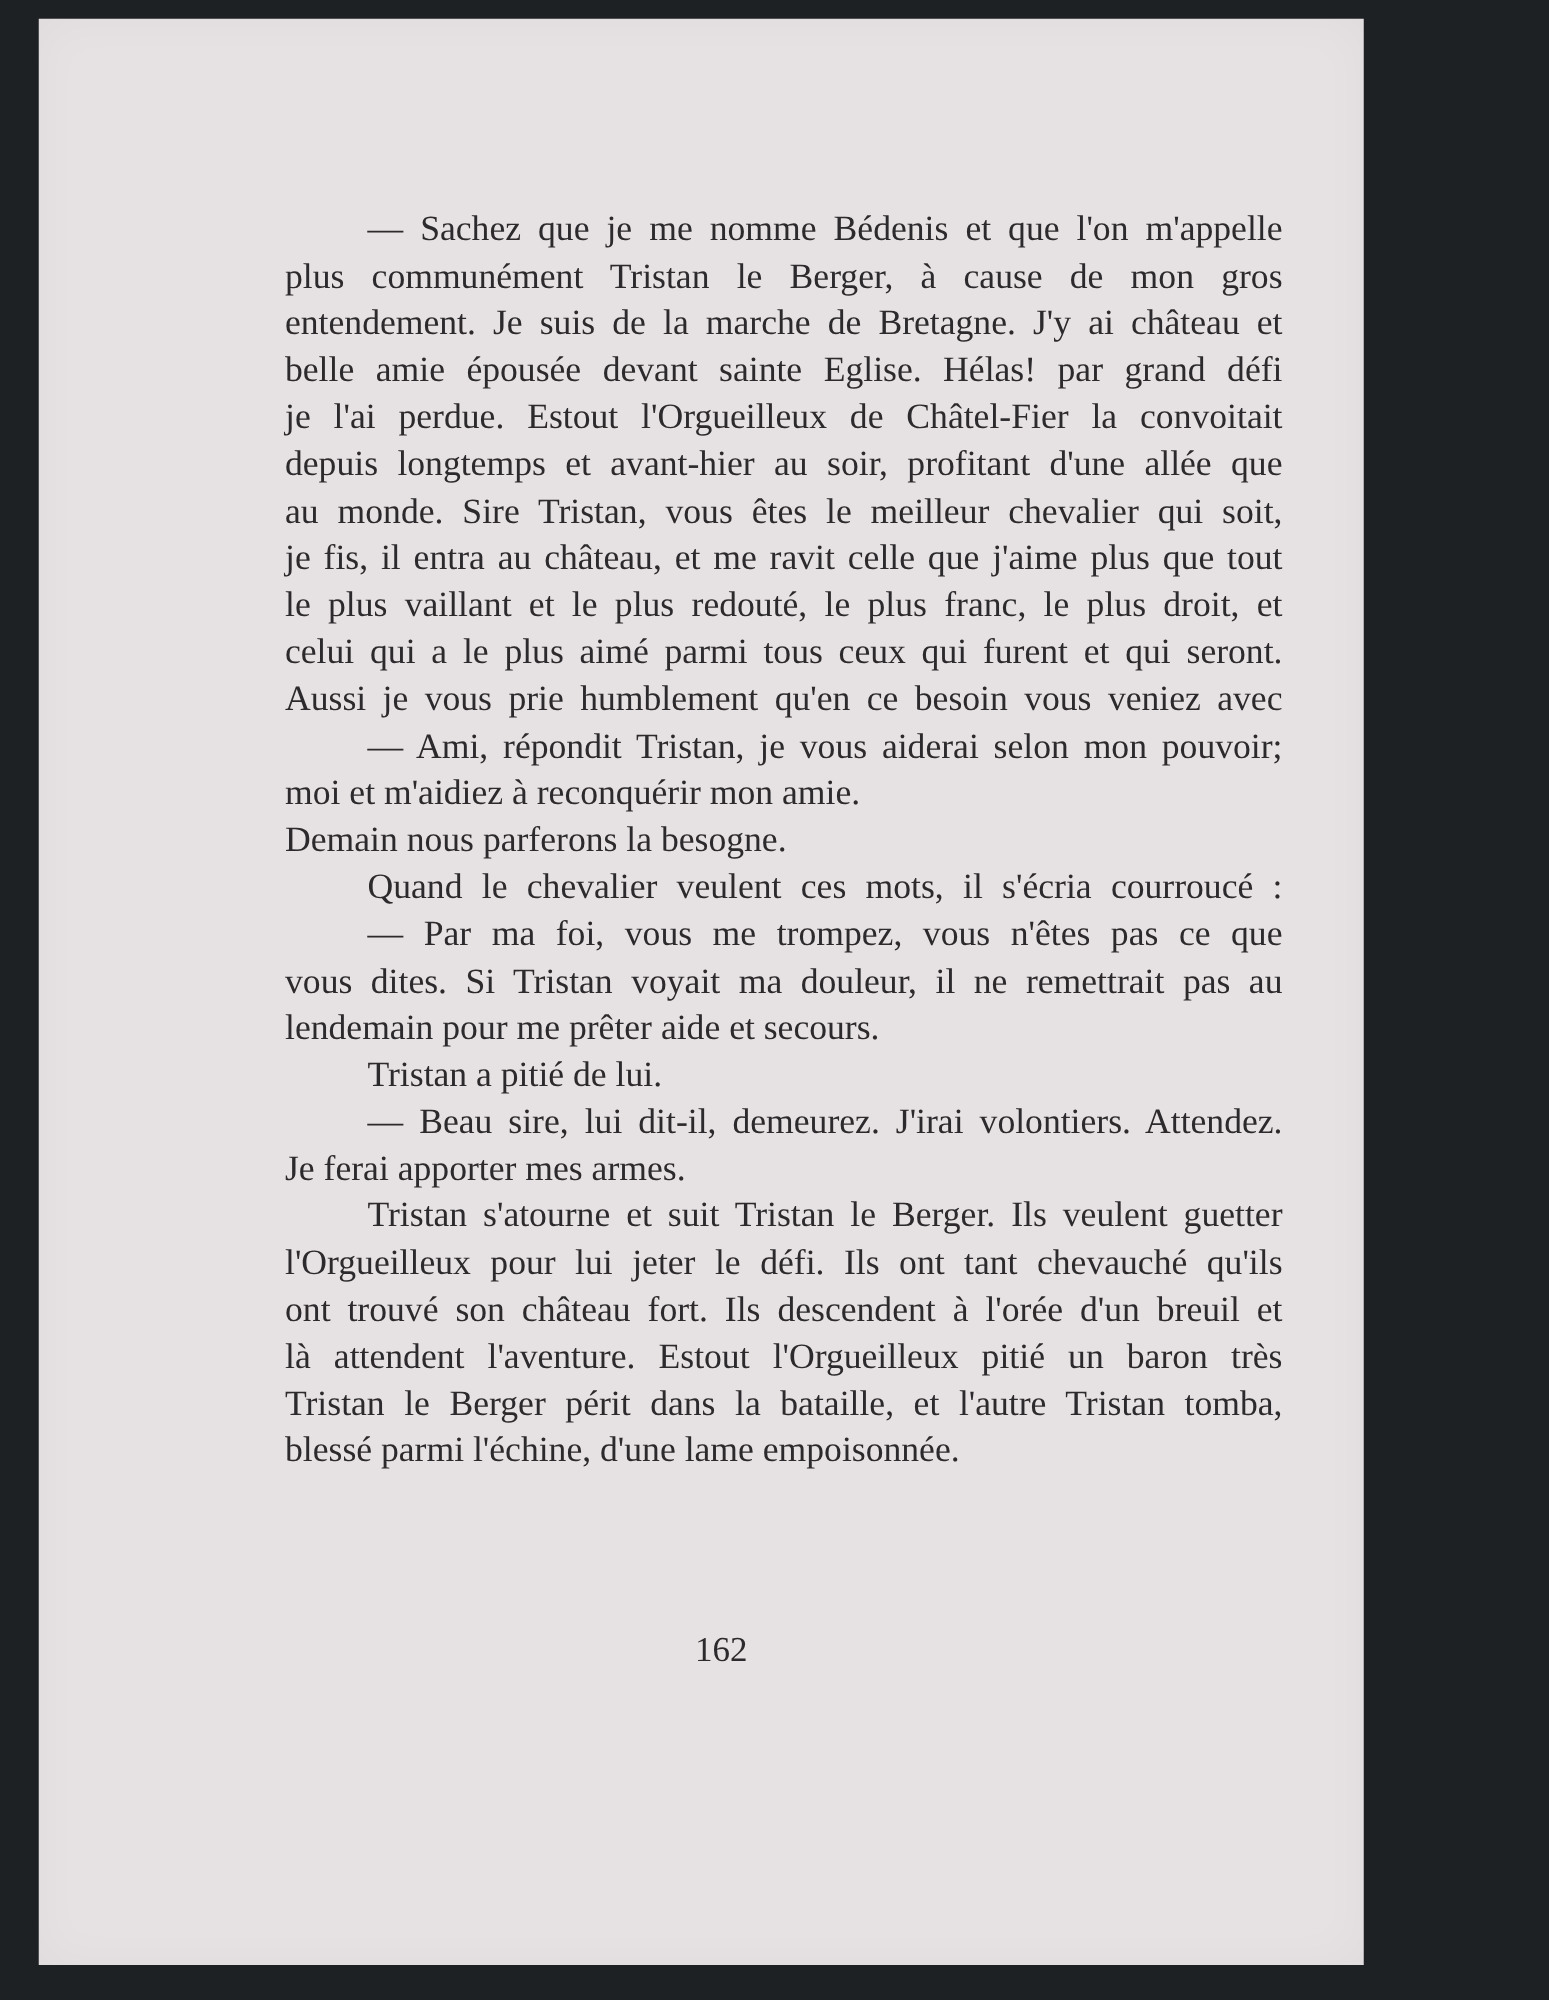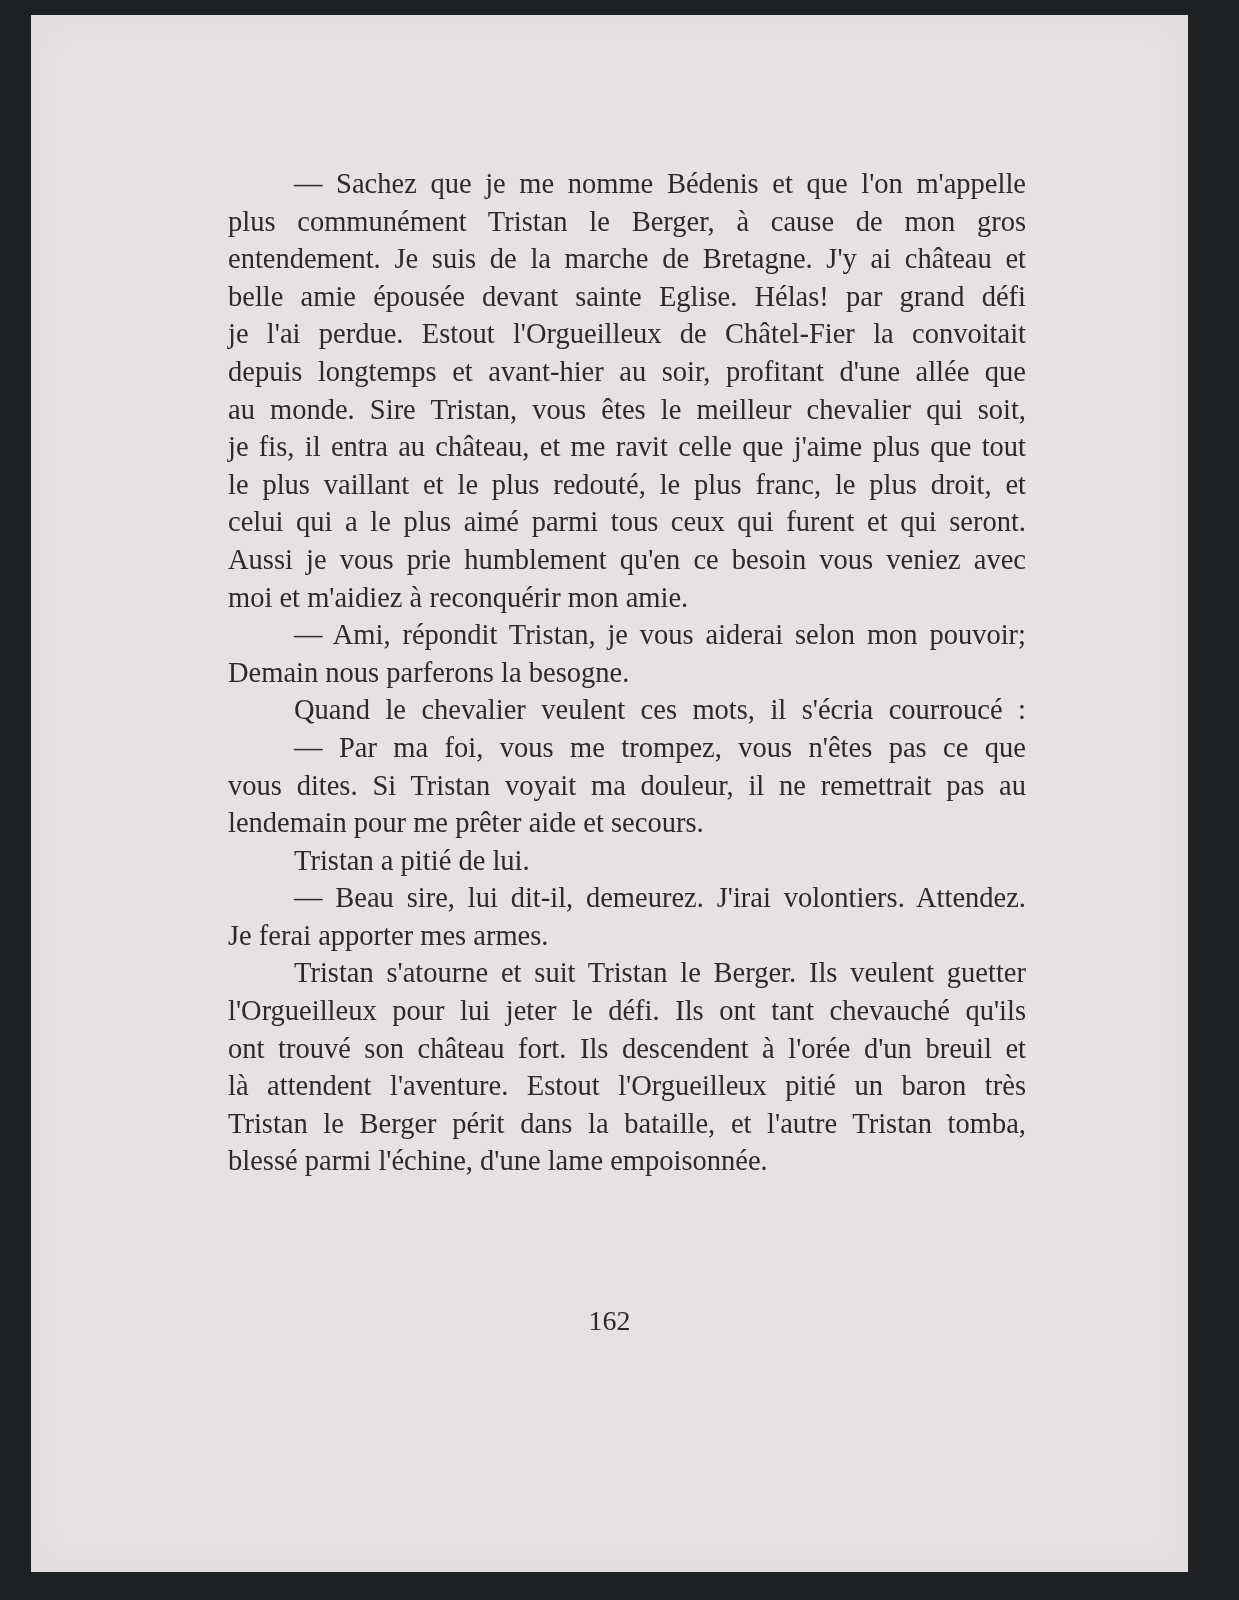--- a/index.html
+++ b/index.html
@@ -10,21 +10,21 @@
     width: 1239px;
     height: 1600px;
     background: #1d2124;
     position: relative;
     overflow: hidden;
   }
   .page {
     position: absolute;
     left: 31px;
     top: 15px;
-    width: 1157px;
+    width: 1060px;
     height: 1557px;
     background: #e6e1e2;
     box-shadow: inset 0 0 40px rgba(0,0,0,0.03);
   }
   .text-block {
     position: absolute;
     left: 197px;
     top: 150px;
     width: 798px;
     font-family: "Liberation Serif", "DejaVu Serif", serif;
@@ -47,40 +47,41 @@
   }
   .page-number {
     position: absolute;
     left: 0;
     width: 100%;
     top: 1290px;
     text-align: center;
     font-family: "Liberation Serif", "DejaVu Serif", serif;
     font-size: 28px;
     color: #2c2a2c;
+    padding-left: 16px;
   }
 </style>
 </head>
 <body>
 
 <div class="page">
   <div class="text-block" id="text-block">
       <span class="line indent">— Sachez que je me nomme Bédenis et que l'on m'appelle</span>
       <span class="line">plus communément Tristan le Berger, à cause de mon gros</span>
       <span class="line">entendement. Je suis de la marche de Bretagne. J'y ai château et</span>
       <span class="line">belle amie épousée devant sainte Eglise. Hélas! par grand défi</span>
       <span class="line">je l'ai perdue. Estout l'Orgueilleux de Châtel-Fier la convoitait</span>
       <span class="line">depuis longtemps et avant-hier au soir, profitant d'une allée que</span>
       <span class="line">au monde. Sire Tristan, vous êtes le meilleur chevalier qui soit,</span>
       <span class="line">je fis, il entra au château, et me ravit celle que j'aime plus que tout</span>
       <span class="line">le plus vaillant et le plus redouté, le plus franc, le plus droit, et</span>
       <span class="line">celui qui a le plus aimé parmi tous ceux qui furent et qui seront.</span>
       <span class="line">Aussi je vous prie humblement qu'en ce besoin vous veniez avec</span>
+      <span class="line indent">— Ami, répondit Tristan, je vous aiderai selon mon pouvoir;</span>
       <span class="line last">moi et m'aidiez à reconquérir mon amie.</span>
-      <span class="line indent">— Ami, répondit Tristan, je vous aiderai selon mon pouvoir;</span>
       <span class="line last">Demain nous parferons la besogne.</span>
       <span class="line indent">Quand le chevalier veulent ces mots, il s'écria courroucé :</span>
       <span class="line indent">— Par ma foi, vous me trompez, vous n'êtes pas ce que</span>
       <span class="line">vous dites. Si Tristan voyait ma douleur, il ne remettrait pas au</span>
       <span class="line last">lendemain pour me prêter aide et secours.</span>
       <span class="line indent last">Tristan a pitié de lui.</span>
       <span class="line indent">— Beau sire, lui dit-il, demeurez. J'irai volontiers. Attendez.</span>
       <span class="line last">Je ferai apporter mes armes.</span>
       <span class="line indent">Tristan s'atourne et suit Tristan le Berger. Ils veulent guetter</span>
       <span class="line">l'Orgueilleux pour lui jeter le défi. Ils ont tant chevauché qu'ils</span>

